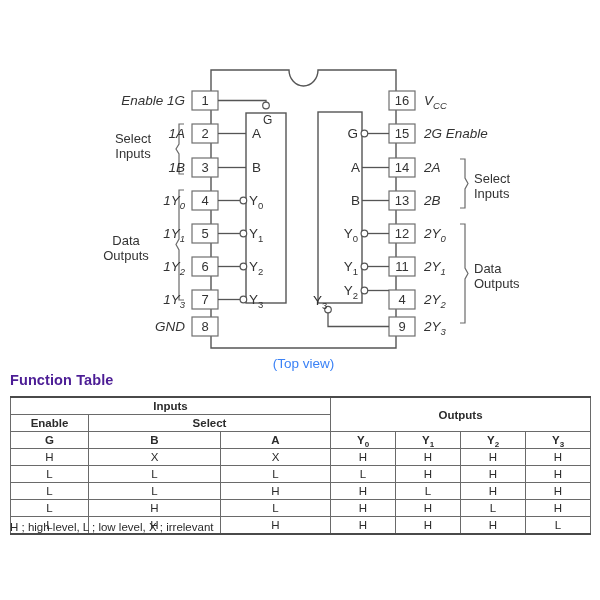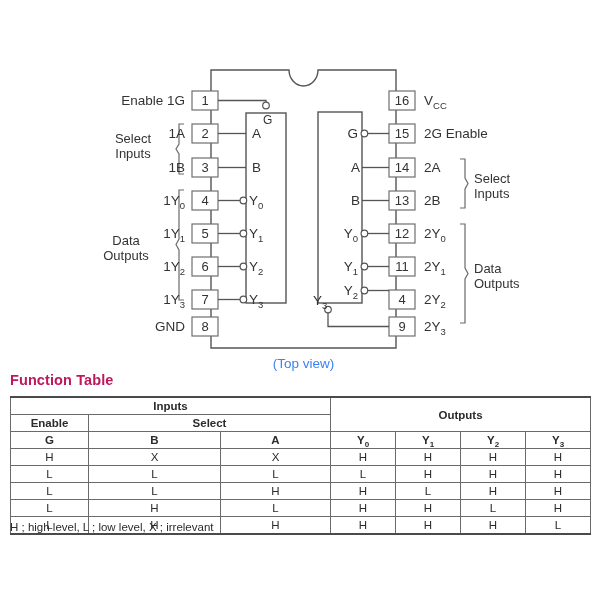--- a/index.html
+++ b/index.html
@@ -18,20 +18,21 @@
   
   #pinout{position:absolute;left:0;top:0;width:600px;height:385px;}
   #pinout svg{position:absolute;left:0;top:0;}
 
   .dlabel{
     position:absolute;
     font-size:13.5px;
     color:#333;
     white-space:nowrap;
     line-height:1;
+    font-style:italic;
   }
   .dlabel.r{text-align:right;}
   .dlabel sub{font-size:9.5px;line-height:0;}
   .grouplabel{
     position:absolute;
     font-size:13px;
     color:#333;
     line-height:1.12;
     text-align:center;
     white-space:nowrap;
@@ -55,21 +56,21 @@
   #topview{
     position:absolute;
     left:211px;top:356px;width:185px;
     text-align:center;
     font-size:13.5px;color:#3b82f6;
   }
 
   
   #ft-title{
     position:absolute;left:10px;top:372px;
-    font-size:14.5px;font-weight:bold;color:#be185d;
+    font-size:14.5px;font-weight:bold;color:#4c1d95;
     letter-spacing:.1px;
   }
   #ftable{
     position:absolute;left:10px;top:396px;
     width:580px;
     border-collapse:collapse;
     table-layout:fixed;
     font-size:11.5px;
     color:#2b2b2b;
   }

